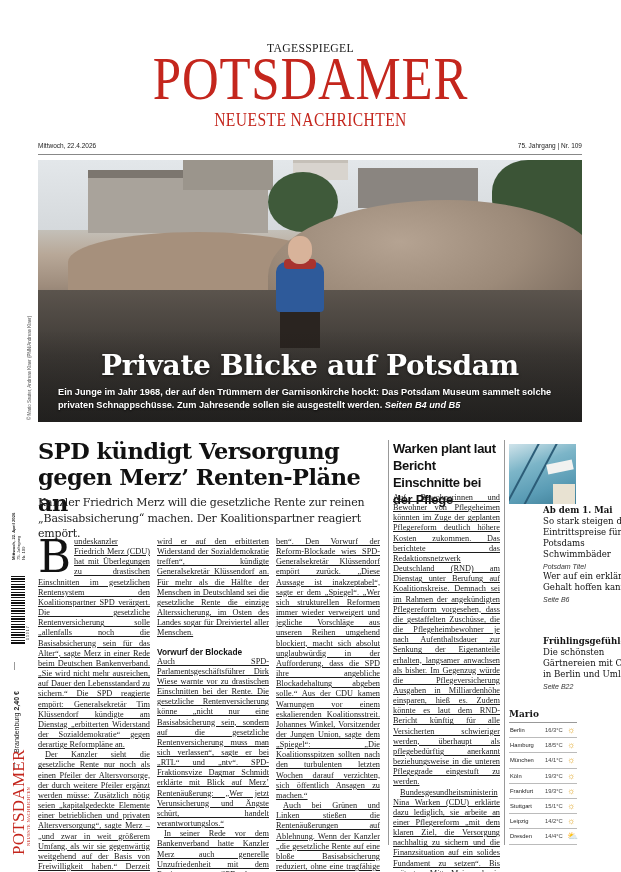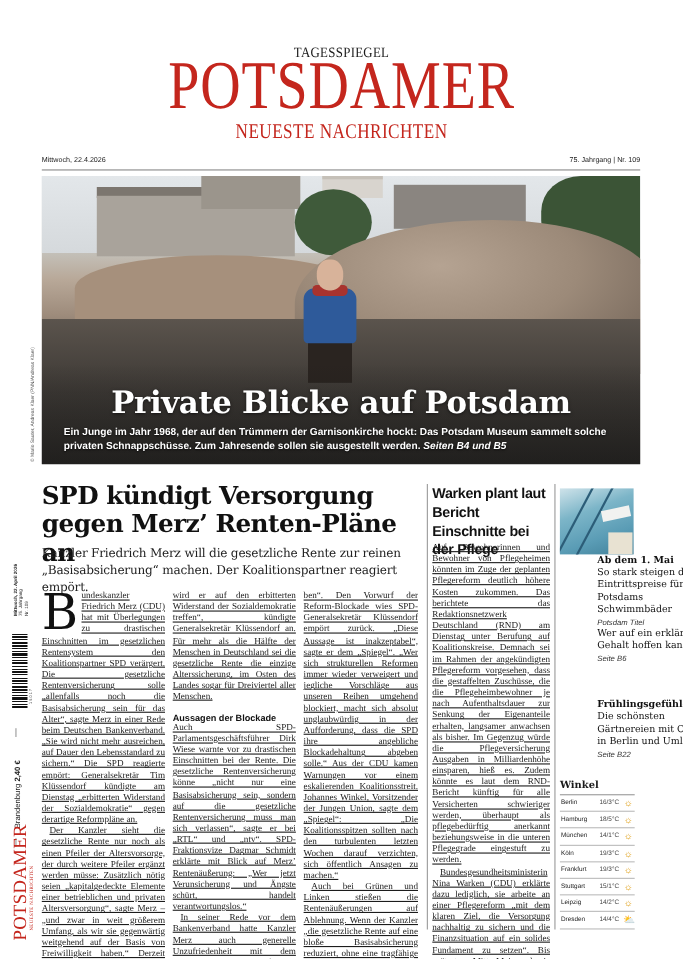--- a/index.html
+++ b/index.html
@@ -137,21 +137,21 @@
   <p class="main-teaser">Kanzler Friedrich Merz will die gesetzliche Rente zur reinen „Basisabsicherung“ machen. Der Koalitionspartner reagiert empört.</p>
 
   <div class="col c1">
     <p class="first"><span class="dropcap">B</span><span>undeskanzler Friedrich Merz (CDU) hat mit Überlegungen zu drastischen Einschnitten im gesetzlichen Rentensystem den Koalitionspartner SPD verärgert. Die gesetzliche Rentenversicherung solle „allenfalls noch die Basisabsicherung sein für das Alter“, sagte Merz in einer Rede beim Deutschen Bankenverband. „Sie wird nicht mehr ausreichen, auf Dauer den Lebensstandard zu sichern.“ Die SPD reagierte empört: Generalsekretär Tim Klüssendorf kündigte am Dienstag „erbitterten Widerstand der Sozialdemokratie“ gegen derartige Reformpläne an.</span></p>
     <p>Der Kanzler sieht die gesetzliche Rente nur noch als einen Pfeiler der Altersvorsorge, der durch weitere Pfeiler ergänzt werden müsse: Zusätzlich nötig seien „kapitalgedeckte Elemente einer betrieblichen und privaten Altersversorgung“, sagte Merz – „und zwar in weit größerem Umfang, als wir sie gegenwärtig weitgehend auf der Basis von Freiwilligkeit haben.“ Derzeit berät eine von der Regierung eingesetzte Rentenkommission über eine Reform, die das System langfristig auf solide Füße stellen soll.</p>
 
   </div>
 
   <div class="col c2">
     <p class="first">wird er auf den erbitterten Widerstand der Sozialdemokratie treffen“, kündigte Generalsekretär Klüssendorf an. Für mehr als die Hälfte der Menschen in Deutschland sei die gesetzliche Rente die einzige Alterssicherung, im Osten des Landes sogar für Dreiviertel aller Menschen.</p>
-    <h4>Aussagen der Blockade</h4>
+    <h4>Vorwurf der Blockade</h4>
     <p class="first">Auch SPD-Parlamentsgeschäftsführer Dirk Wiese warnte vor zu drastischen Einschnitten bei der Rente. Die gesetzliche Rentenversicherung könne „nicht nur eine Basisabsicherung sein, sondern auf die gesetzliche Rentenversicherung muss man sich verlassen“, sagte er bei „RTL“ und „ntv“. SPD-Fraktionsvize Dagmar Schmidt erklärte mit Blick auf Merz’ Rentenäußerung: „Wer jetzt Verunsicherung und Ängste schürt, handelt verantwortungslos.“</p>
     <p>In seiner Rede vor dem Bankenverband hatte Kanzler Merz auch generelle Unzufriedenheit mit dem Regierungspartner SPD erkennen lassen. „Ich erwarte von den Sozialdemokraten, dass sie auch manche Blockade auflösen, die wir in den letzten Wochen und Monaten leider immer wieder gehabt haben“, sagte Merz. Die Regierung habe zwar schon einige Reformen verabschiedet – aber „mir reicht das nicht, was wir bisher geschaffen ha-</p>
   </div>
 
   <div class="col c3">
     <p class="first">ben“. Den Vorwurf der Reform-Blockade wies SPD-Generalsekretär Klüssendorf empört zurück. „Diese Aussage ist inakzeptabel“, sagte er dem „Spiegel“. „Wer sich strukturellen Reformen immer wieder verweigert und jegliche Vorschläge aus unseren Reihen umgehend blockiert, macht sich absolut unglaubwürdig in der Aufforderung, dass die SPD ihre angebliche Blockadehaltung abgeben solle.“ Aus der CDU kamen Warnungen vor einem eskalierenden Koalitionsstreit. Johannes Winkel, Vorsitzender der Jungen Union, sagte dem „Spiegel“: „Die Koalitionsspitzen sollten nach den turbulenten letzten Wochen darauf verzichten, sich öffentlich Ansagen zu machen.“</p>
     <p><span>Auch bei Grünen und Linken stießen die Rentenäußerungen auf Ablehnung. Wenn der Kanzler „die gesetzliche Rente auf eine bloße Basisabsicherung reduziert, ohne eine tragfähige Alternative vorzulegen, lässt er erneut Millionen Menschen ratlos zurück“, sagte Grünen-Chef Felix Banaszak der „Rheinischen Post“. Linken-Chefin Ines Schwerdtner sagte: „Die Aussagen des Kanzlers sind eine Kampfansage an die Millionen hart arbeitenden Menschen im Land.“ Diese „abgehobene Politik“ führe dazu, dass die Menschen „das Vertrauen und die Hoffnung in die Politik verlieren“.</span> </p>
   </div>
 </article>
 
@@ -180,21 +180,21 @@
   <div class="txt">Wer auf ein erklärte Gehalt hoffen kann</div>
   <div class="ref">Seite B6</div>
 </div>
 <div class="teaser t3">
   <div class="kick">Frühlingsgefühle</div>
   <div class="txt">Die schönsten Gärtnereien mit Cafés in Berlin und Umland</div>
   <div class="ref">Seite B22</div>
 </div>
 
 <section class="weather">
-  <div class="title">Winkel</div>
+  <div class="title">Mario</div>
   <div class="row">
     <span class="city">Berlin</span>
     <span class="temp">16/3°C</span>
     <span class="ico">☼</span>
   </div>
   <div class="row">
     <span class="city">Hamburg</span>
     <span class="temp">18/5°C</span>
     <span class="ico">☼</span>
   </div>

